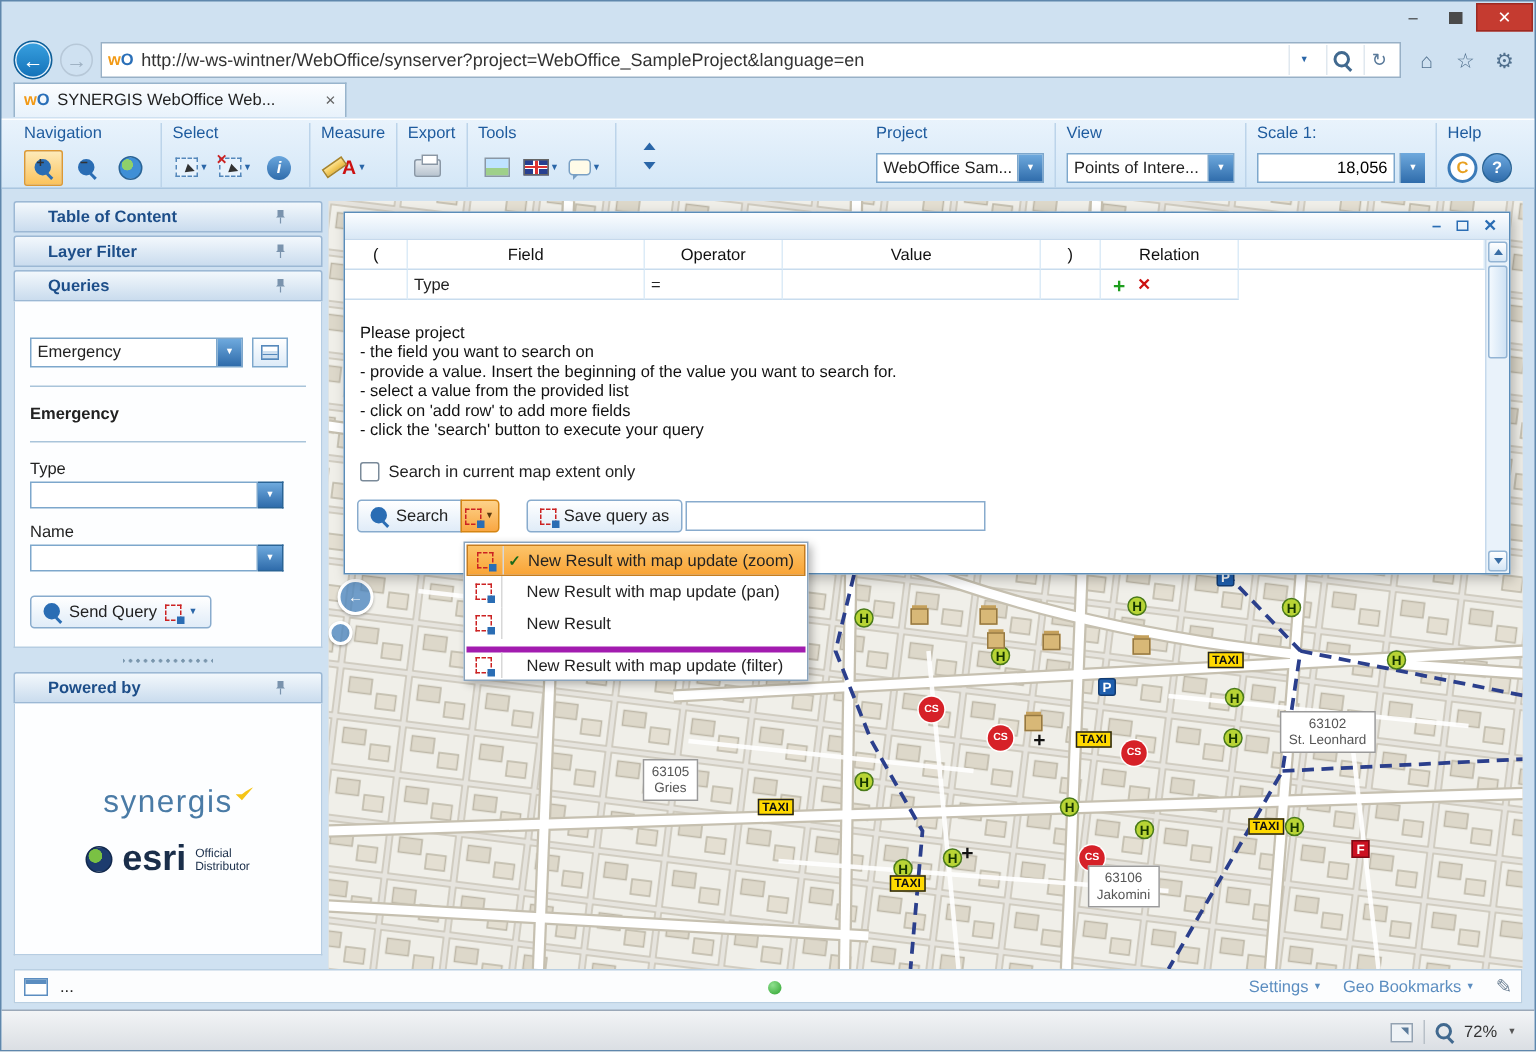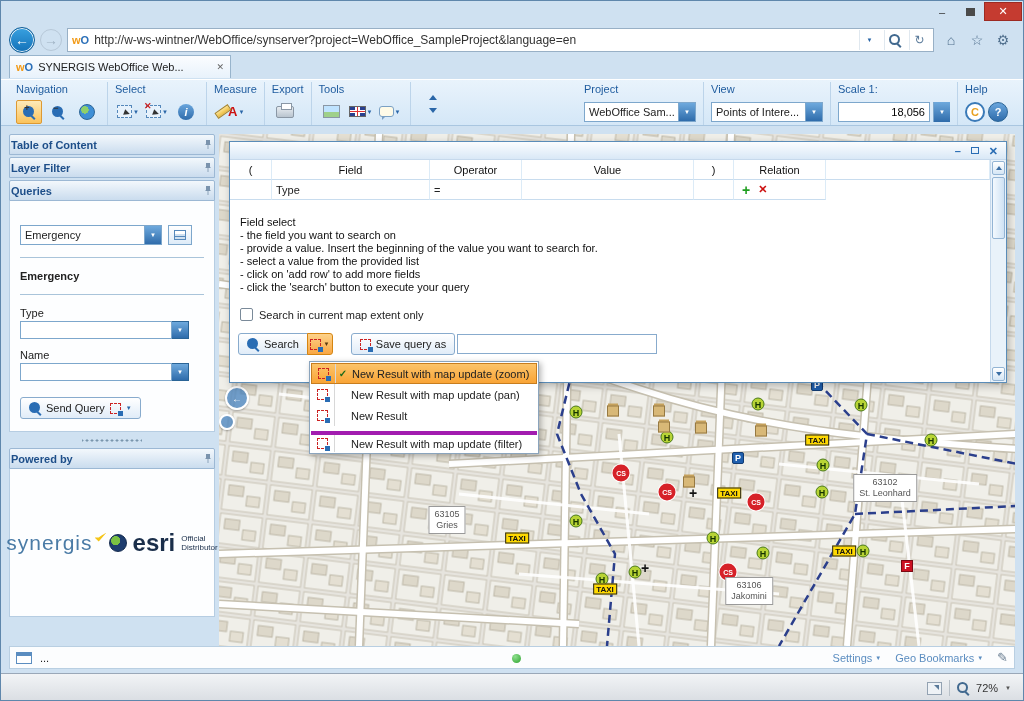--- a/index.html
+++ b/index.html
@@ -75,42 +75,42 @@
   .combo-text { flex:1; padding:3px 4px; white-space:nowrap; overflow:hidden; }
   .combo-btn { width:17px; background:linear-gradient(#6ea9dd,#2f6cab); color:#fff; display:flex; align-items:center; justify-content:center; font-size:6px; border-left:1px solid #7da7cc; }
   .scale-in { width:92px; height:20px; border:1px solid #7da7cc; padding:2px 4px; text-align:right; font-family:"Liberation Sans",sans-serif; font-size:11px; }
   .roundbtn { width:20px; height:20px; border-radius:50%; display:flex; align-items:center; justify-content:center; font-weight:bold; }
   .roundbtn.c { background:#fff; border:2px solid #3a7ab8; color:#e8a020; }
   .roundbtn.q { background:linear-gradient(#6aa6dd,#2f6cab); border:1px solid #2a6496; color:#fff; }
 
   
   .content { position:absolute; top:125px; left:0; right:0; height:520px; padding:8px 8px 0; display:flex; }
   .sidebar { width:206px; margin-right:4px; display:flex; flex-direction:column; }
-  .panel-h { height:21px; background:linear-gradient(#f3f8fc,#cadcee); border:1px solid #9cb8d4; border-radius:2px 2px 0 0; display:flex; align-items:center; padding:0 1px; margin-bottom:2px;justify-content:center; }
+  .panel-h { height:21px; background:linear-gradient(#f3f8fc,#cadcee); border:1px solid #9cb8d4; border-radius:2px 2px 0 0; display:flex; align-items:center; padding:0 22px; margin-bottom:2px;justify-content:center; }
   .panel-h .ph-label { flex:1; font-weight:bold; color:#1d4e89; }
   .pin { width:10px; height:12px; }
   .panel-body { background:#fdfeff; border:1px solid #b6cde2; border-top:none; margin-top:-2px; margin-bottom:2px; }
   .q-body { padding:24px 10px 12px; }
   .q-row { display:flex; gap:6px; align-items:center; }
   .q-combo { width:142px; }
   .sq-btn { width:24px; height:20px; border:1px solid #7da7cc; background:linear-gradient(#ffffff,#ddebf8); display:flex; align-items:center; justify-content:center; }
   .grid-ic { width:12px; height:10px; background:linear-gradient(#fff,#fff) 0 0/12px 3px no-repeat, repeating-linear-gradient(#cfe0f0 0 2px, #5588bb 2px 3px); border:1px solid #5588bb; }
   hr.sep { border:none; border-top:1px solid #a9c4da; margin:12px 0; }
   .q-title { font-weight:bold; color:#222; }
   .f-label { margin:10px 0 2px; }
   .f-row { display:flex; }
   .f-input { width:152px; height:18px; border:1px solid #7da7cc; padding:1px 3px; font-size:11px; font-family:"Liberation Sans",sans-serif; }
   .f-btn { width:17px; height:18px; background:linear-gradient(#6ea9dd,#2f6cab); color:#fff; display:flex; align-items:center; justify-content:center; font-size:6px; border:1px solid #2a6496; border-left:none; }
   .btn { height:22px; display:inline-flex; align-items:center; gap:5px; padding:0 8px; background:linear-gradient(#ffffff,#e0ecf8); border:1px solid #88abcd; border-radius:3px; }
   .send-btn { margin-top:16px; }
   .q-ic { width:11px; height:11px; position:relative; display:inline-block; }
   .q-ic::before { content:""; position:absolute; inset:0; border:1px dashed #cc2222; }
   .q-ic::after { content:""; position:absolute; right:-2px; bottom:-2px; width:5px; height:5px; background:#2a6db4; }
   .splitter-dots { height:8px; margin:2px 0 4px; background:radial-gradient(circle, #7a96ad 1.2px, transparent 1.3px) center/5px 5px no-repeat; background-size:5px 5px; background-repeat:repeat-x; background-position:center; width:60px; align-self:center; }
-  .pb-body { height:148px; display:flex; align-items:center; justify-content:center; gap:16px; }
+  .pb-body { height:168px; display:flex; flex-direction:column; align-items:center; justify-content:center; gap:16px; }
   .logo-syn { font-size:21px; color:#4a7ba6; letter-spacing:1px; position:relative; }
   .logo-syn::after { content:""; position:absolute; right:-14px; top:2px; width:12px; height:9px; background:#f5c518; clip-path:polygon(0 55%, 35% 100%, 100% 0, 55% 35%, 35% 55%); }
   .logo-esri { display:flex; align-items:center; gap:6px; }
   .globe { width:18px; height:18px; border-radius:50%; background:radial-gradient(circle at 35% 35%, #7ac143 0 30%, #1d3c6e 32%); border:1px solid #12294d; }
   .esri-word { font-size:24px; font-weight:bold; color:#1a2e4a; line-height:20px; }
   .esri-sub { font-size:8px; color:#1a2e4a; line-height:9px; }
 
   
   .maparea { position:relative; flex:1; height:512px; background:#e6e4de; overflow:hidden; }
   .mapsvg { position:absolute; left:0; top:0; }
@@ -648,21 +648,21 @@
           <div class="cell left">=</div>
           <div class="cell"></div>
           <div class="cell"></div>
           <div class="cell row-actions">
             <span class="plus-g">+</span>
             <span class="x-r">✕</span>
           </div>
         </div>
         <div class="inst">
 
-        <div class="inst-line">Field select</div>
+        <div class="inst-line">Please project</div>
             <div class="inst-line">- the field you want to search on</div>
             <div class="inst-line">- provide a value. Insert the beginning of the value you want to search for.</div>
             <div class="inst-line">- select a value from the provided list</div>
             <div class="inst-line">- click on 'add row' to add more fields</div>
             <div class="inst-line">- click the 'search' button to execute your query</div>
           </div>
         <div class="chkrow">
           <span class="chk"></span>
           <span>Search in current map extent only</span>
         </div>

